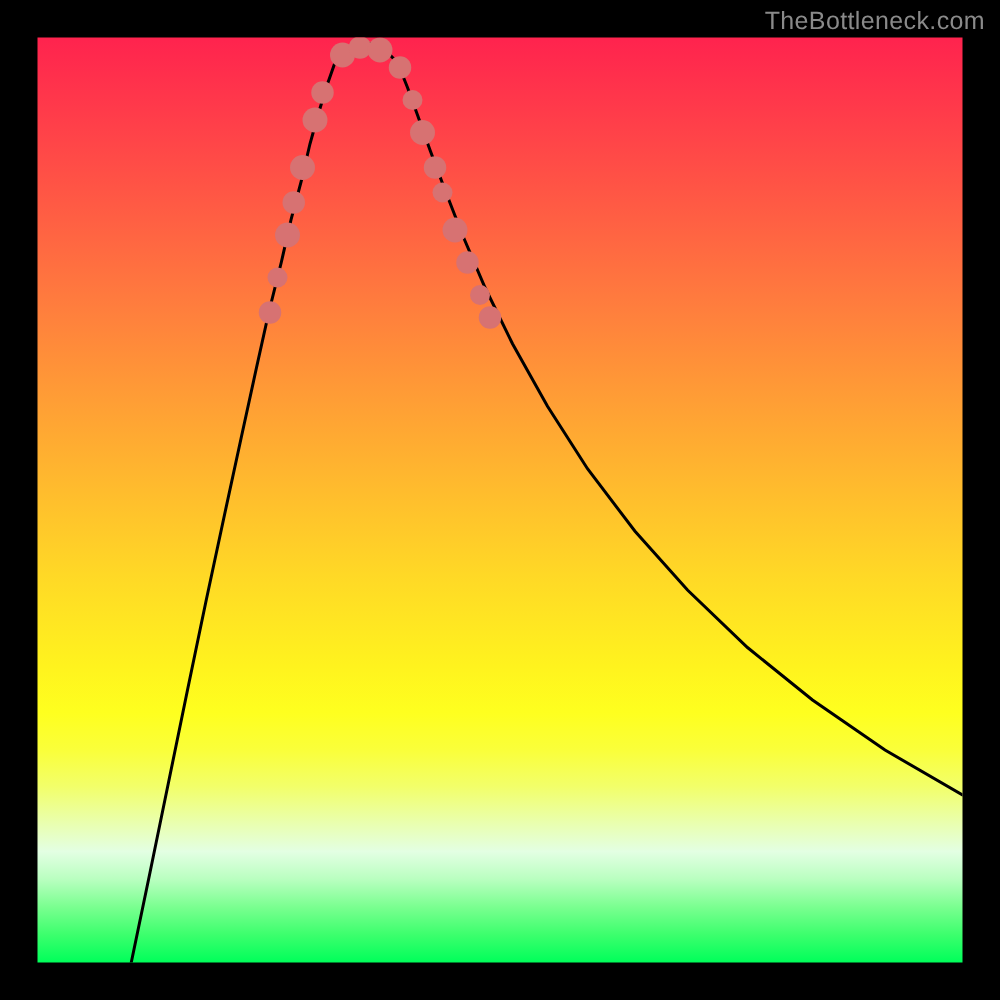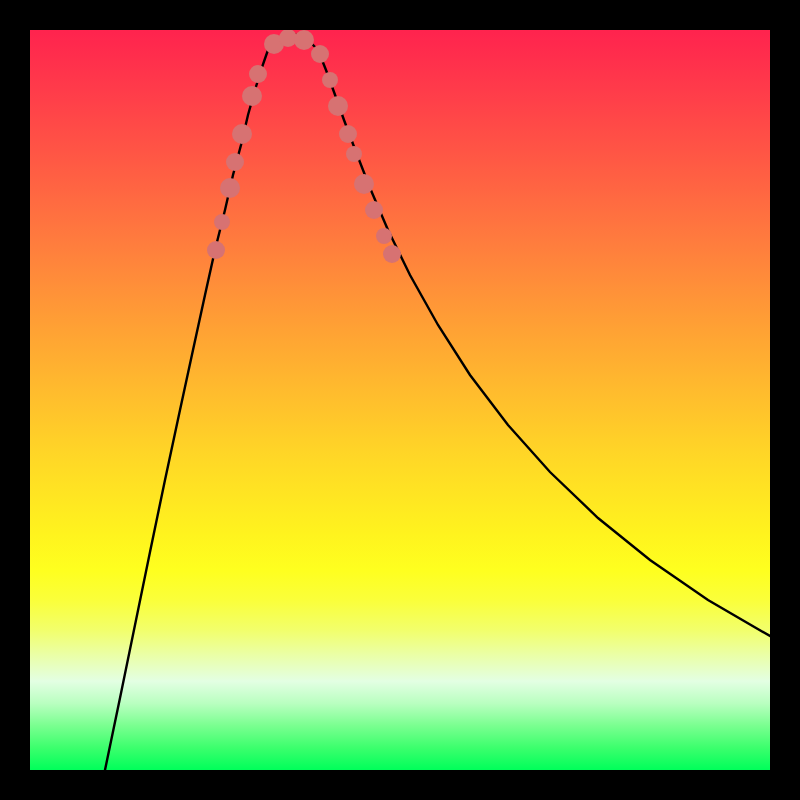--- a/index.html
+++ b/index.html
@@ -97,13 +97,14 @@
           <circle cx="318" cy="104" r="9" class="marker"></circle>
           <circle cx="324" cy="124" r="8" class="marker"></circle>
           <circle cx="334" cy="154" r="10" class="marker"></circle>
           <circle cx="344" cy="180" r="9" class="marker"></circle>
           <circle cx="354" cy="206" r="8" class="marker"></circle>
           <circle cx="362" cy="224" r="9" class="marker"></circle>
         </g>
     </svg>
 
   </div>
+  <div class="watermark">TheBottleneck.com</div>
 </div>
 
 </body></html>

